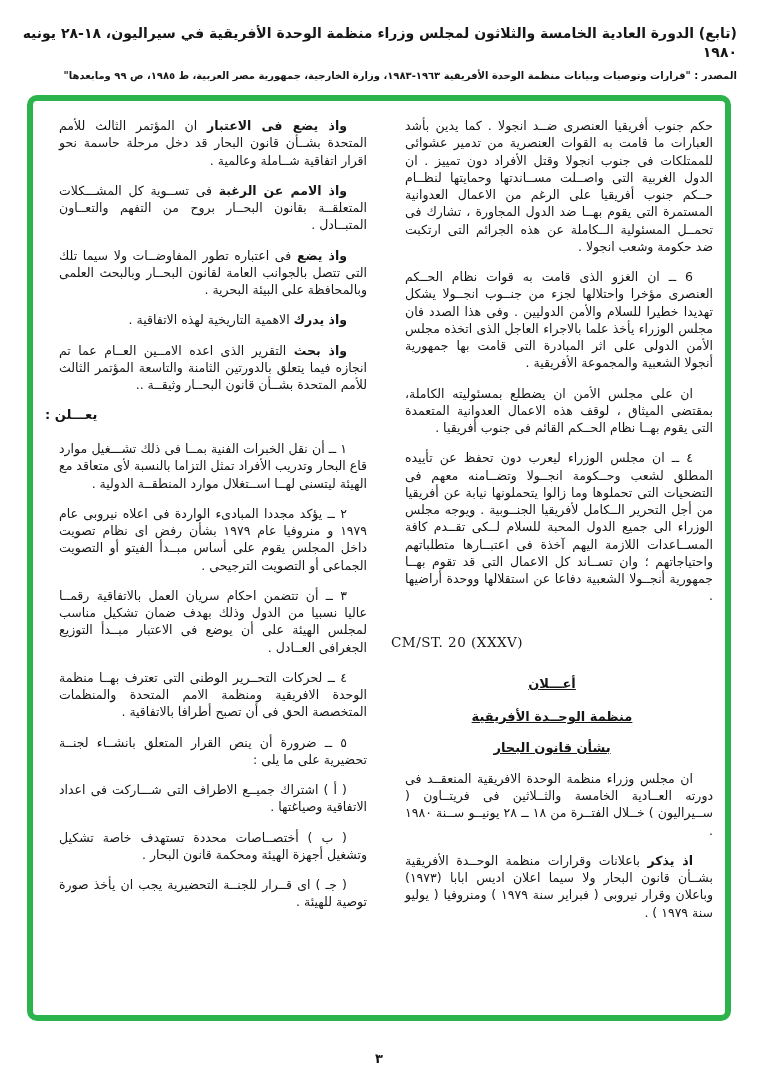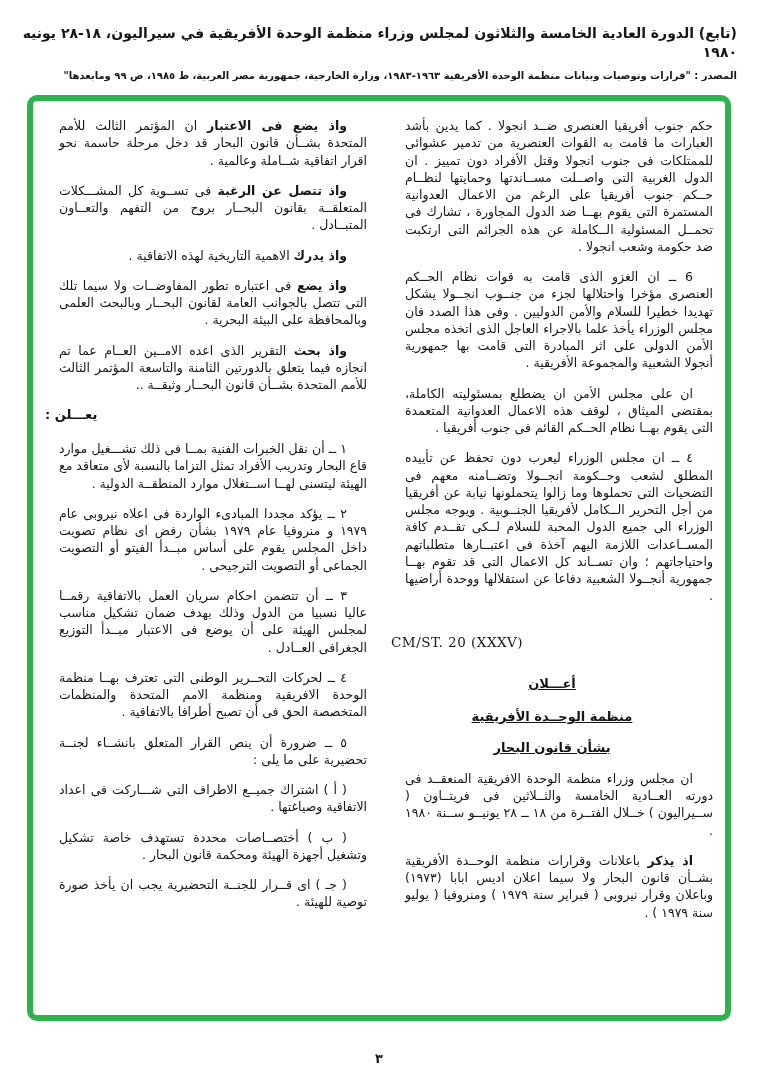--- a/index.html
+++ b/index.html
@@ -77,23 +77,23 @@
     <div class="ref">CM/ST. 20 (XXXV)</div>
     <div class="head first">أعـــلان</div>
     <div class="head">منظمة الوحــدة الأفريقية</div>
     <div class="head">بشأن قانون البحار</div>
     <p>ان مجلس وزراء منظمة الوحدة الافريقية المنعقــد فى دورته العــادية الخامسة والثــلاثين فى فريتــاون ( ســيراليون ) خــلال الفتــرة من ١٨ ــ ٢٨ يونيــو ســنة ١٩٨٠ .</p>
     <p><strong>اذ يذكر</strong><span> باعلانات وقرارات منظمة الوحــدة الأفريقية بشــأن قانون البحار ولا سيما اعلان اديس ابابا (١٩٧٣) وباعلان وقرار نيروبى ( فبراير سنة ١٩٧٩ ) ومنروفيا ( يوليو سنة ١٩٧٩ ) .</span></p>
   </div>
 
   <div class="col">
     <p><strong>واذ يضع فى الاعتبار</strong><span> ان المؤتمر الثالث للأمم المتحدة بشــأن قانون البحار قد دخل مرحلة حاسمة نحو اقرار اتفاقية شــاملة وعالمية .</span></p>
-    <p><strong>واذ تتصل عن الرغبة</strong><span> فى تســوية كل المشـــكلات المتعلقــة بقانون البحــار بروح من التفهم والتعــاون المتبــادل .</span></p>
+    <p><strong>واذ الامم عن الرغبة</strong><span> فى تســوية كل المشـــكلات المتعلقــة بقانون البحــار بروح من التفهم والتعــاون المتبــادل .</span></p>
+    <p><strong>واذ يضع</strong><span> فى اعتباره تطور المفاوضــات ولا سيما تلك التى تتصل بالجوانب العامة لقانون البحــار وبالبحث العلمى وبالمحافظة على البيئة البحرية .</span></p>
     <p><strong>واذ يدرك</strong><span> الاهمية التاريخية لهذه الاتفاقية .</span></p>
-    <p><strong>واذ يضع</strong><span> فى اعتباره تطور المفاوضــات ولا سيما تلك التى تتصل بالجوانب العامة لقانون البحــار وبالبحث العلمى وبالمحافظة على البيئة البحرية .</span></p>
     <p><strong>واذ بحث</strong><span> التقرير الذى اعده الامــين العــام عما تم انجازه فيما يتعلق بالدورتين الثامنة والتاسعة المؤتمر الثالث للأمم المتحدة بشــأن قانون البحــار وثيقــة ..</span></p>
     <div class="declare">يعـــلن :</div>
     <p>١ ــ أن نقل الخبرات الفنية بمــا فى ذلك تشـــغيل موارد قاع البحار وتدريب الأفراد تمثل التزاما بالنسبة لأى متعاقد مع الهيئة ليتسنى لهــا اســتغلال موارد المنطقــة الدولية .</p>
     <p>٢ ــ يؤكد مجددا المبادىء الواردة فى اعلاه نيروبى عام ١٩٧٩ و منروفيا عام ١٩٧٩ بشأن رفض اى نظام تصويت داخل المجلس يقوم على أساس مبــدأ الفيتو أو التصويت الجماعى أو التصويت الترجيحى .</p>
     <p>٣ ــ أن تتضمن احكام سريان العمل بالاتفاقية رقمــا عاليا نسبيا من الدول وذلك بهدف ضمان تشكيل مناسب لمجلس الهيئة على أن يوضع فى الاعتبار مبــدأ التوزيع الجغرافى العــادل .</p>
     <p>٤ ــ لحركات التحــرير الوطنى التى تعترف بهــا منظمة الوحدة الافريقية ومنظمة الامم المتحدة والمنظمات المتخصصة الحق فى أن تصبح أطرافا بالاتفاقية .</p>
     <p>٥ ــ ضرورة أن ينص القرار المتعلق بانشــاء لجنــة تحضيرية على ما يلى :</p>
     <p>( أ ) اشتراك جميــع الاطراف التى شـــاركت فى اعداد الاتفاقية وصياغتها .</p>
     <p>( ب ) أختصــاصات محددة تستهدف خاصة تشكيل وتشغيل أجهزة الهيئة ومحكمة قانون البحار .</p>
     <p>( جـ ) اى قــرار للجنــة التحضيرية يجب ان يأخذ صورة توصية للهيئة .</p>

